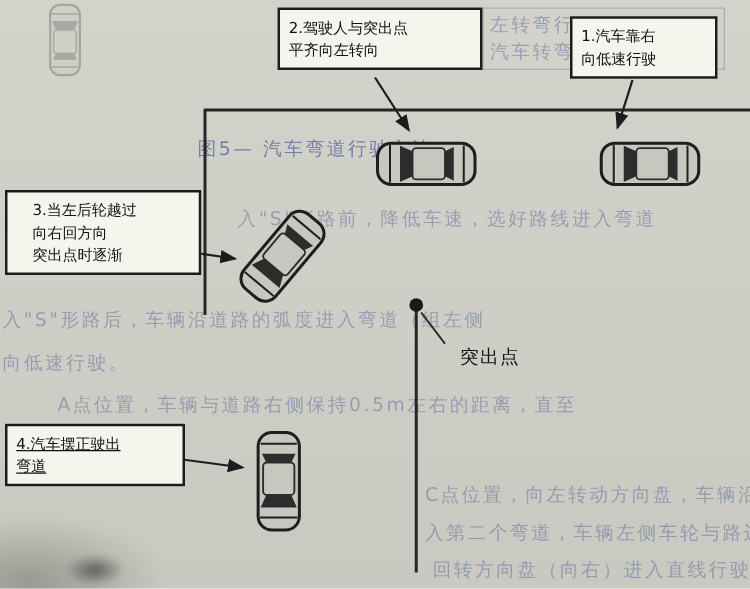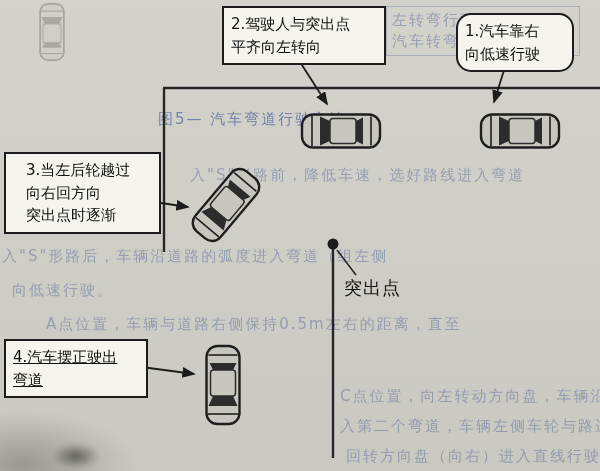--- a/index.html
+++ b/index.html
@@ -19,21 +19,21 @@
     filter:blur(.5px);
     white-space:nowrap;
     z-index:1;
     font-family:"DejaVu Sans",sans-serif;
   }
   .b1{left:392px;top:11px;}
   .b2{left:392px;top:32px;}
   .b3{left:158px;top:110px;color:rgba(55,80,150,.62);}
   .b4{left:190px;top:166px;}
   .b5{left:2px;top:247px;}
-  .b6{left:12px;top:281px;text-align:right;}
+  .b6{left:2px;top:281px;text-align:right;}
   .b7{left:2px;top:315px;margin-left:44px;}
   .b8{left:340px;top:387px;}
   .b9{left:340px;top:417px;}
   .b10{left:346px;top:447px;}
   .bleed-box{
     position:absolute;left:386px;top:6px;width:192px;height:48px;
     border:1px solid rgba(85,105,155,.35);filter:blur(.4px);z-index:1;
   }
   
   .smudge1{position:absolute;left:-25px;top:412px;width:160px;height:75px;
@@ -43,32 +43,32 @@
     background:radial-gradient(ellipse, rgba(30,30,28,.55), transparent 70%);
     filter:blur(2px);z-index:1;}
   
   #diagram{position:absolute;left:0;top:0;z-index:2;}
   
   .callout{
     position:absolute;
     background:#f5f4ed;
     border:2px solid #1c1c1c;
     padding:5px 7px;
-    font-size:15px;
+    font-size:12px;
     line-height:1.5;
     color:#111;
     z-index:3;
   }
-  #co-step1{left:456px;top:13px;width:100px;border-radius:15px;}
+  #co-step1{left:456px;top:13px;width:100px;}
   #co-step2{left:222px;top:6px;width:146px;}
   #co-step3{left:4px;top:152px;width:126px;padding-left:20px;}
   #co-step4{left:4px;top:339px;width:126px;text-decoration:underline;}
   .pt-label{
-    position:absolute;left:344px;top:276px;
-    font-size:18px;color:#151515;letter-spacing:1px;z-index:3;
+    position:absolute;left:368px;top:276px;
+    font-size:15px;color:#151515;letter-spacing:1px;z-index:3;
   }
 </style>
 </head>
 <body>
 
 <div id="page">
 
   <div class="bleed-box"></div>
   <div class="bleed b1">左转弯行驶动作要领</div>
   <div class="bleed b2">汽车转弯时的行驶方法</div>

